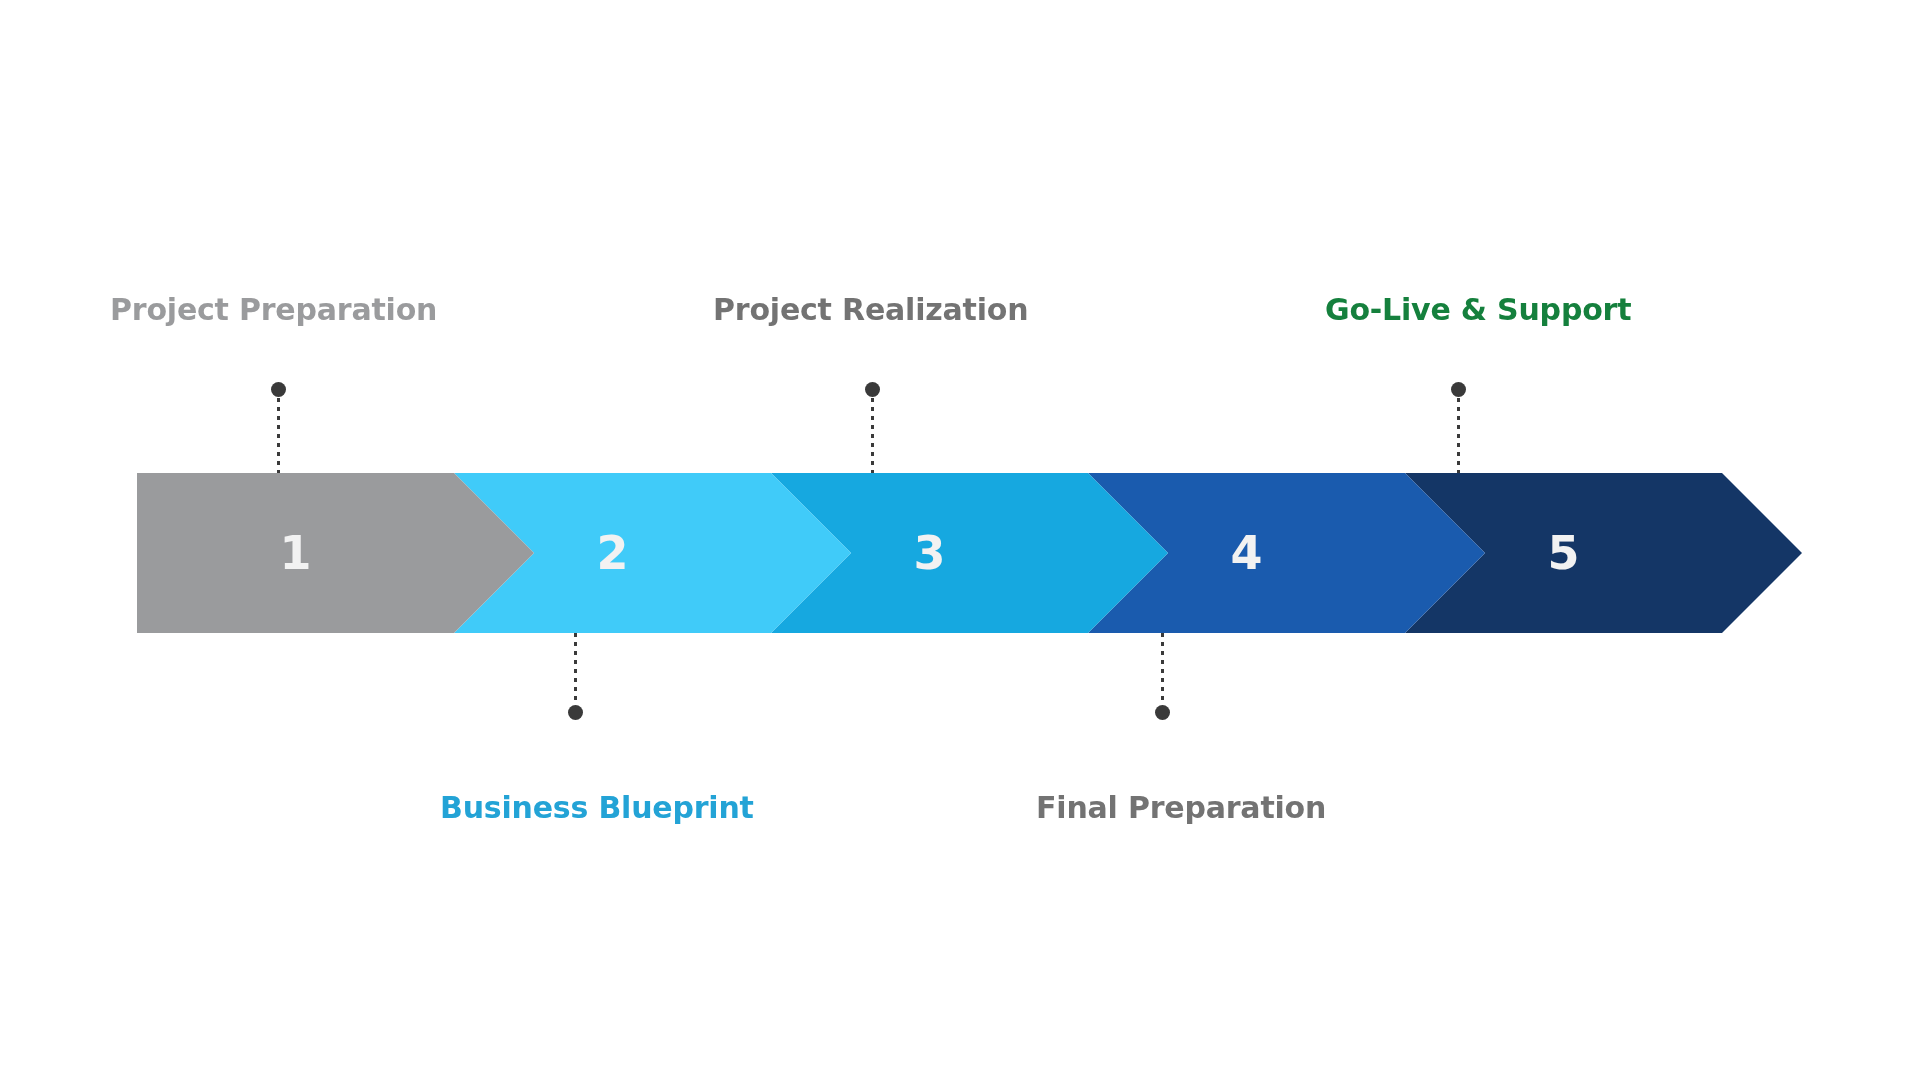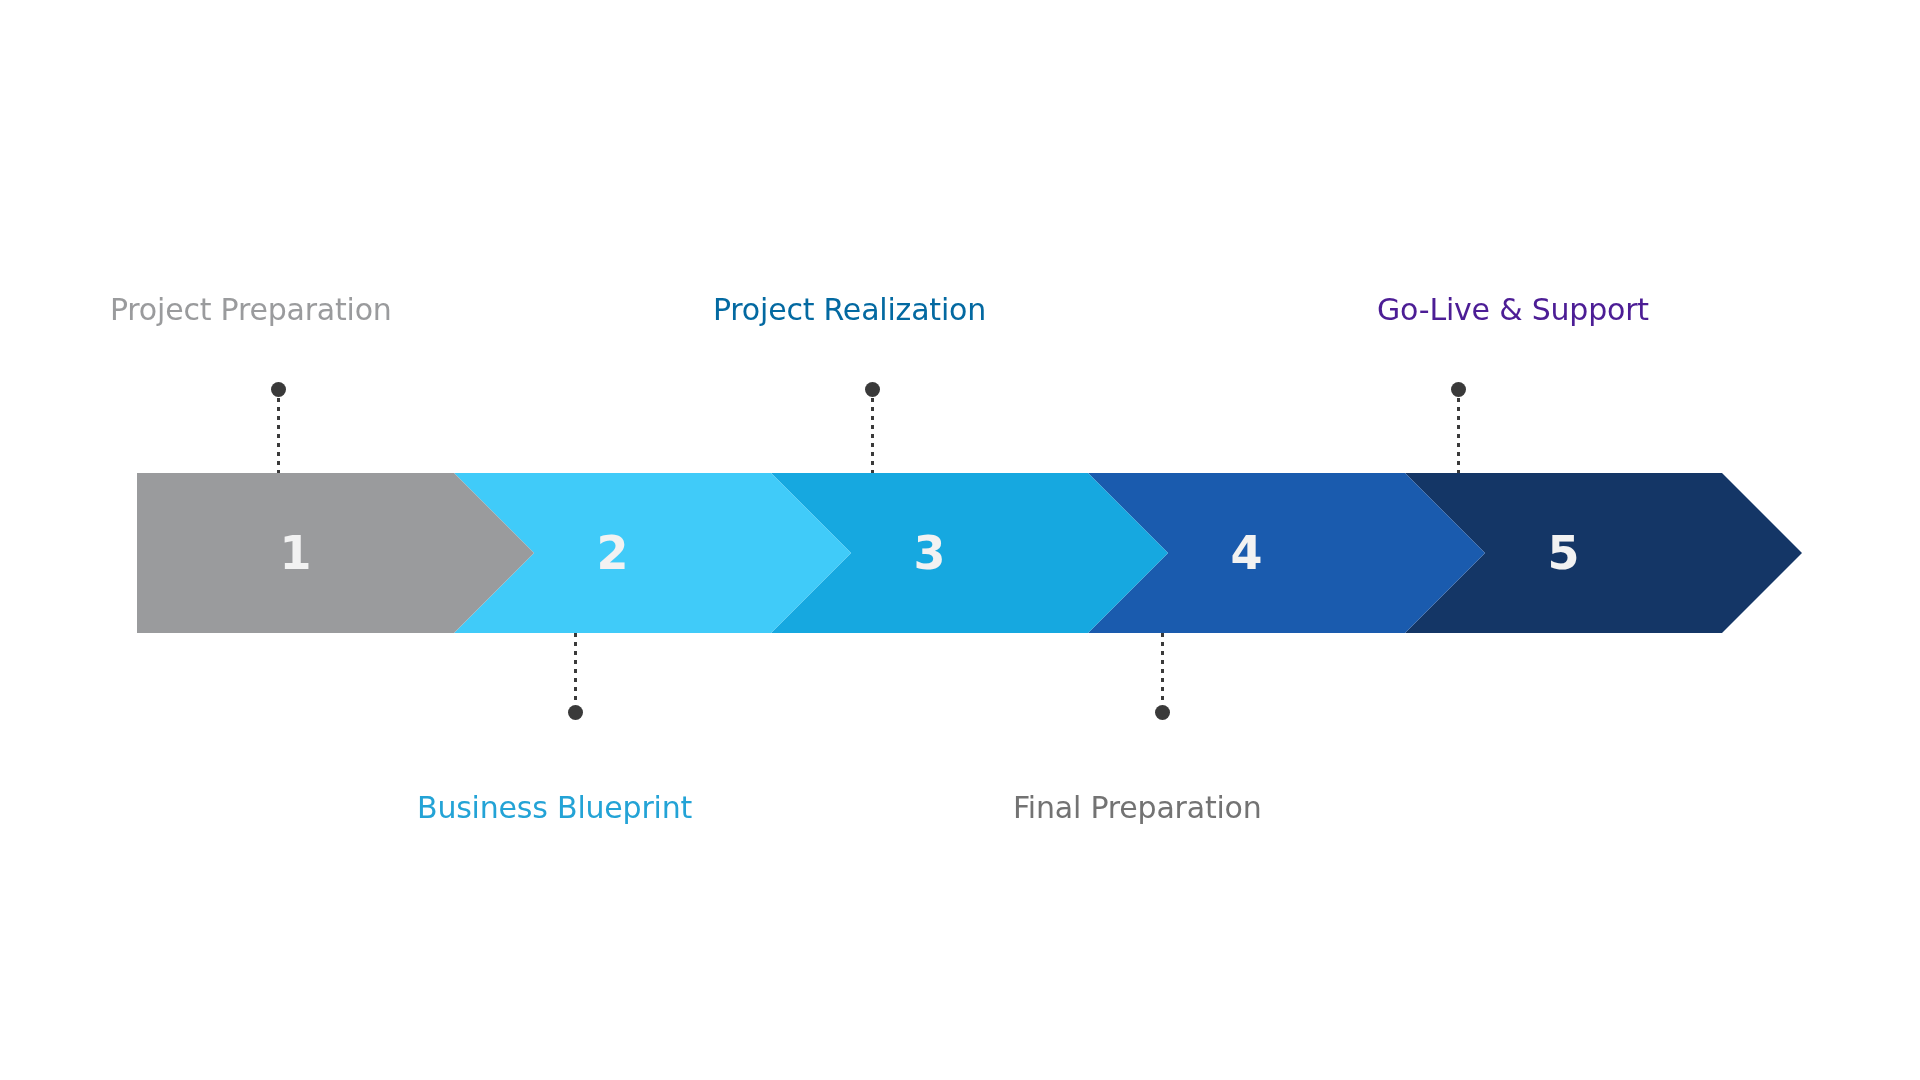--- a/index.html
+++ b/index.html
@@ -20,27 +20,27 @@
     left: 0;
     top: 0;
     width: 1920px;
     height: 1080px;
   }
 
   
   .label {
     position: absolute;
     font-size: 30px;
-    font-weight: 400;
+    font-weight: 700;
     letter-spacing: -0.2px;
     white-space: nowrap;
     line-height: 1;
   }
   .label.top    { top: 295px; }
-  .label.bottom { top: 793px; }
+  .label.bottom { top: 793px; margin-left: 23px; }
 
   
   .connector {
     position: absolute;
     width: 3px;
   }
   .connector .line {
     position: absolute;
     left: 0;
     width: 3px;
@@ -126,30 +126,30 @@
       <div class="label top" style="left: 110px; color: rgb(154, 155, 157);">Project Preparation</div>
       <div class="connector up" style="left: 277px; top: 382px; height: 91px;">
         <div class="line"></div>
         <div class="dot" style="background: rgb(58, 58, 58);"></div>
       </div>
       <div class="label bottom" style="left: 417px; color: rgb(35, 163, 214);">Business Blueprint</div>
       <div class="connector down" style="left: 574px; top: 633px; height: 87px;">
         <div class="line"></div>
         <div class="dot" style="background: rgb(58, 58, 58);"></div>
       </div>
-      <div class="label top" style="left: 713px; color: #0369a1;">Project Realization</div>
+      <div class="label top" style="left: 713px; color: #737373;">Project Realization</div>
       <div class="connector up" style="left: 871px; top: 382px; height: 91px;">
         <div class="line"></div>
         <div class="dot" style="background: rgb(58, 58, 58);"></div>
       </div>
       <div class="label bottom" style="left: 1013px; color: #737373;">Final Preparation</div>
       <div class="connector down" style="left: 1161px; top: 633px; height: 87px;">
         <div class="line"></div>
         <div class="dot" style="background: rgb(58, 58, 58);"></div>
       </div>
-      <div class="label top" style="left: 1377px; color: #4c1d95;">Go-Live &amp; Support</div>
+      <div class="label top" style="left: 1325px; color: #15803d;">Go-Live &amp; Support</div>
       <div class="connector up" style="left: 1457px; top: 382px; height: 91px;">
         <div class="line"></div>
         <div class="dot" style="background: rgb(58, 58, 58);"></div>
       </div>
     </div>
 
 </div>
 
 </body></html>

